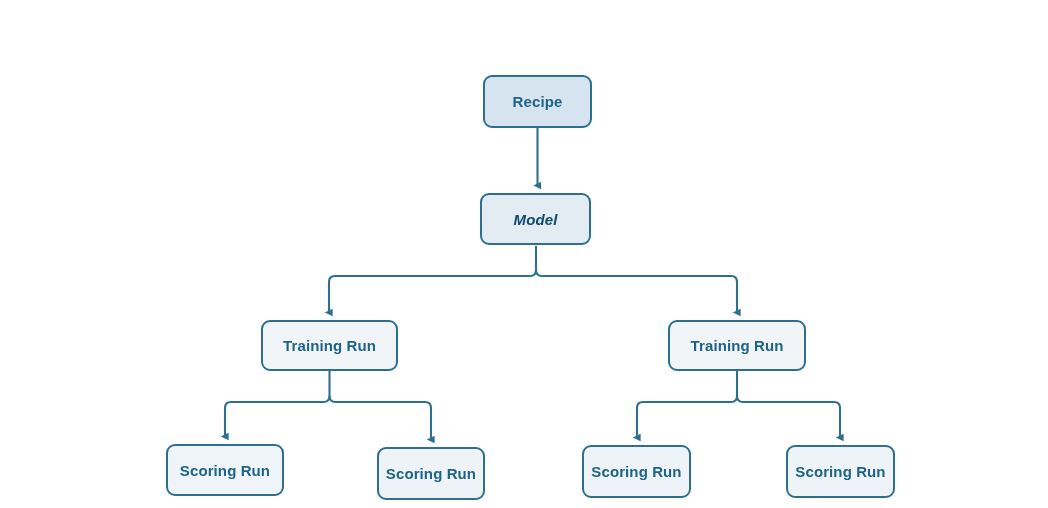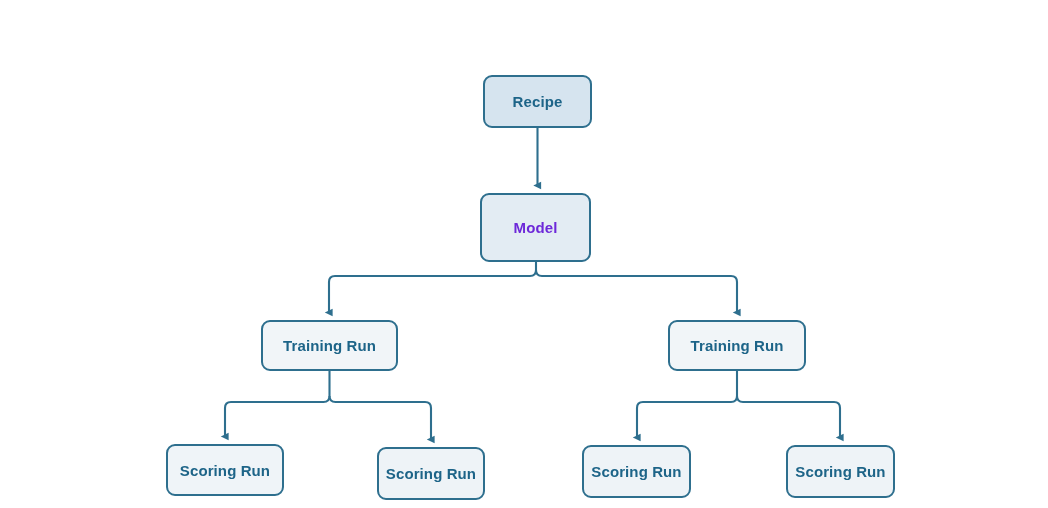--- a/index.html
+++ b/index.html
@@ -79,21 +79,21 @@
       <path d="M 737 352 Q 737 358 731 358 L 643 358 Q 637 358 637 364 L 637 393.5" marker-end="url(#arrowhead)"></path>
 
       <path d="M 737 352 Q 737 358 743 358 L 834 358 Q 840 358 840 364 L 840 393.5" marker-end="url(#arrowhead)"></path>
     </g>
   </svg>
 
   <div class="node" style="left: 483px; top: 31px; width: 109px; height: 53px; background: rgb(214, 228, 239); border-color: rgb(46, 111, 142); color: rgb(29, 100, 136);">
     <span class="node-label">Recipe</span>
   </div>
 
-  <div class="node" style="left: 480px; top: 149px; width: 111px; height: 69px; background: rgb(227, 236, 243); border-color: rgb(46, 111, 142); color: #6d28d9;">
+  <div class="node" style="left: 480px; top: 149px; width: 111px; height: 52px; background: rgb(227, 236, 243); border-color: rgb(46, 111, 142); color: #0c4a6e; font-style: italic;">
     <span class="node-label">Model</span>
   </div>
 
   <div class="node" style="left: 261px; top: 276px; width: 137px; height: 51px; background: rgb(241, 245, 248); border-color: rgb(46, 111, 142); color: rgb(29, 100, 136);">
     <span class="node-label">Training Run</span>
   </div>
 
   <div class="node" style="left: 668px; top: 276px; width: 138px; height: 51px; background: rgb(241, 245, 248); border-color: rgb(46, 111, 142); color: rgb(29, 100, 136);">
     <span class="node-label">Training Run</span>
   </div>

